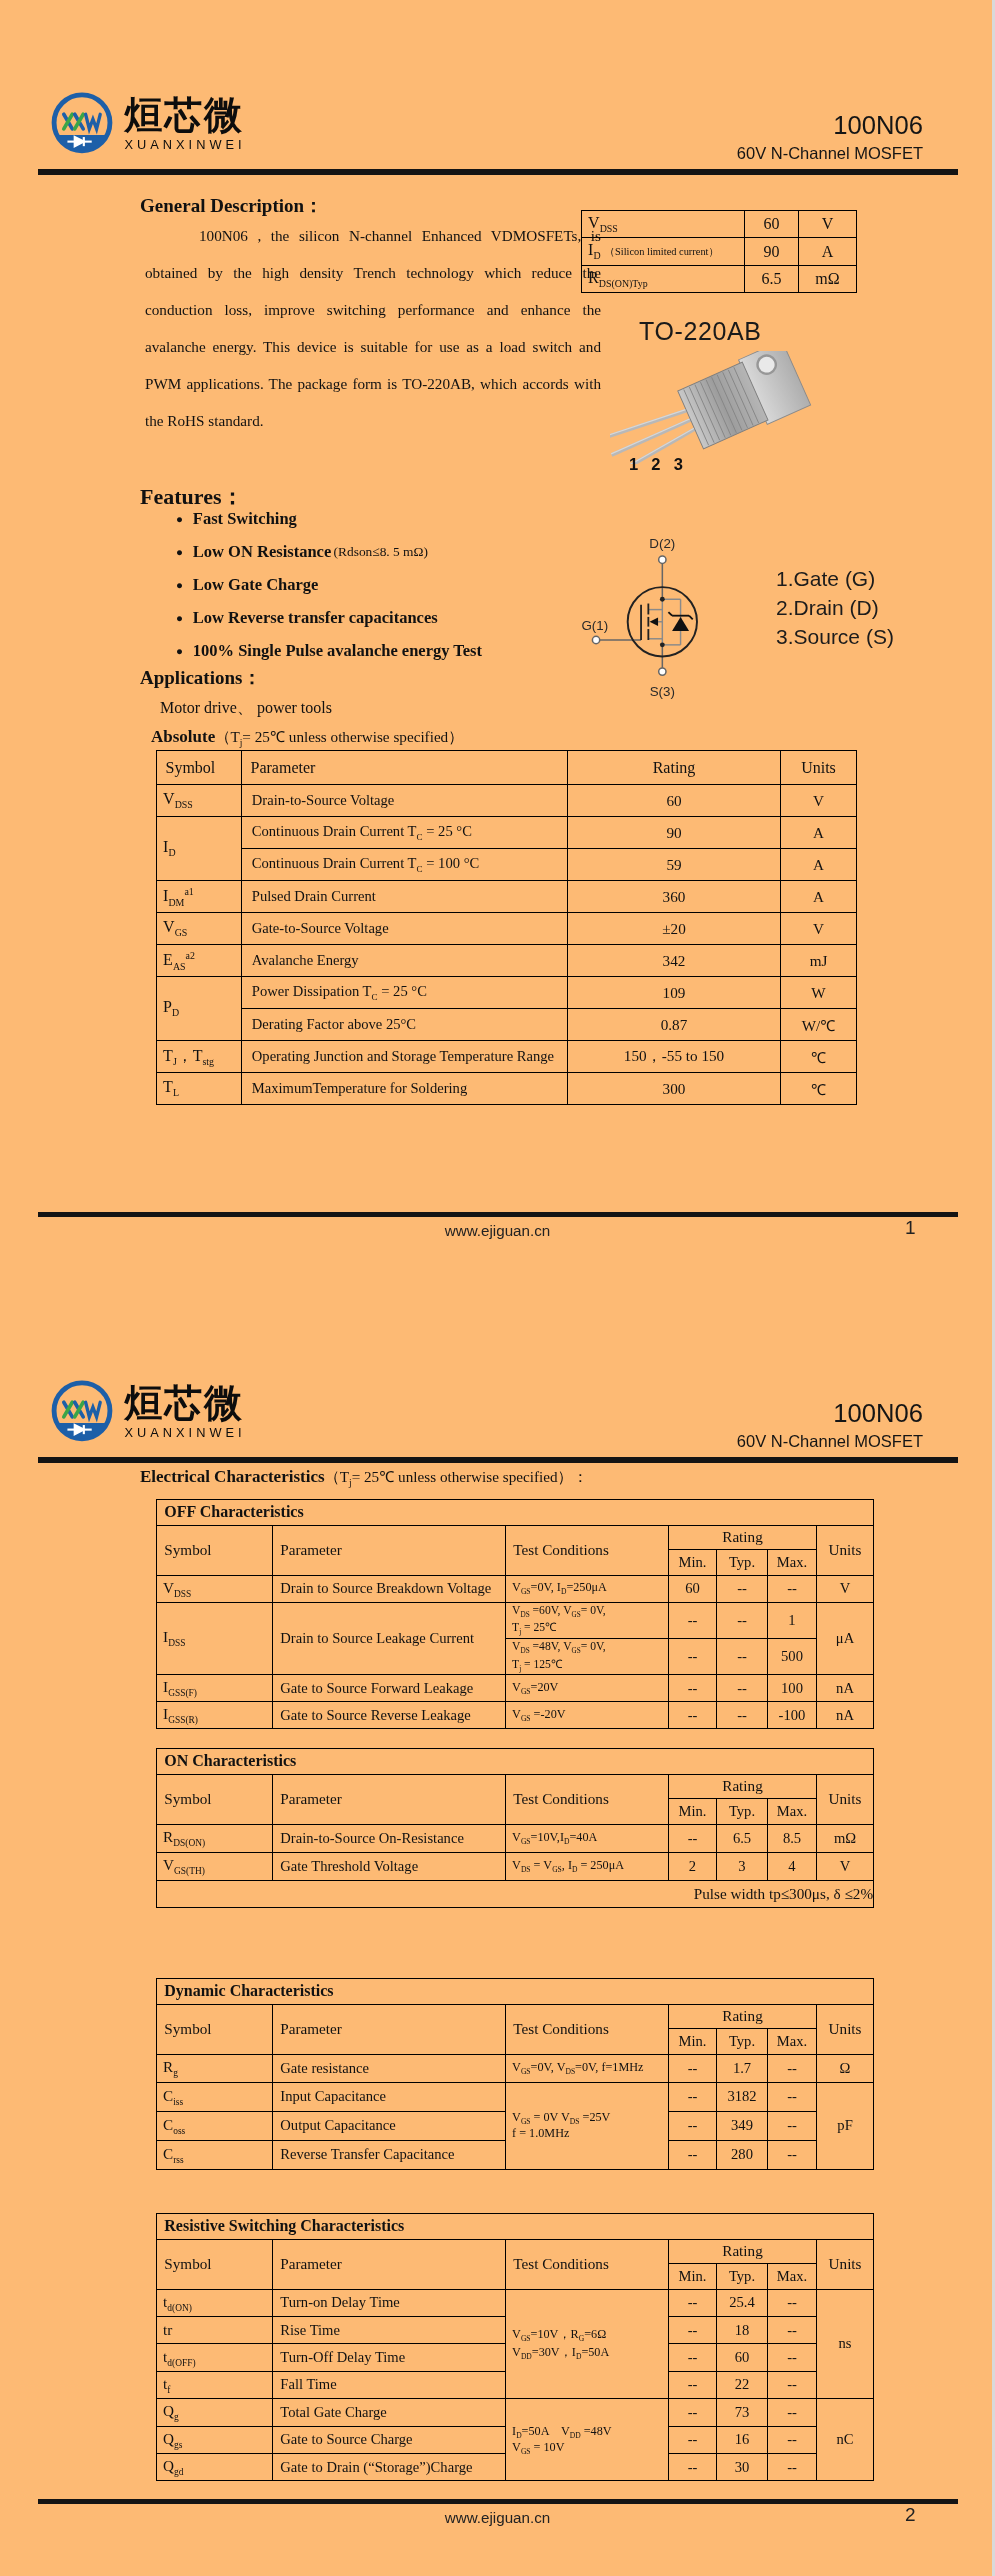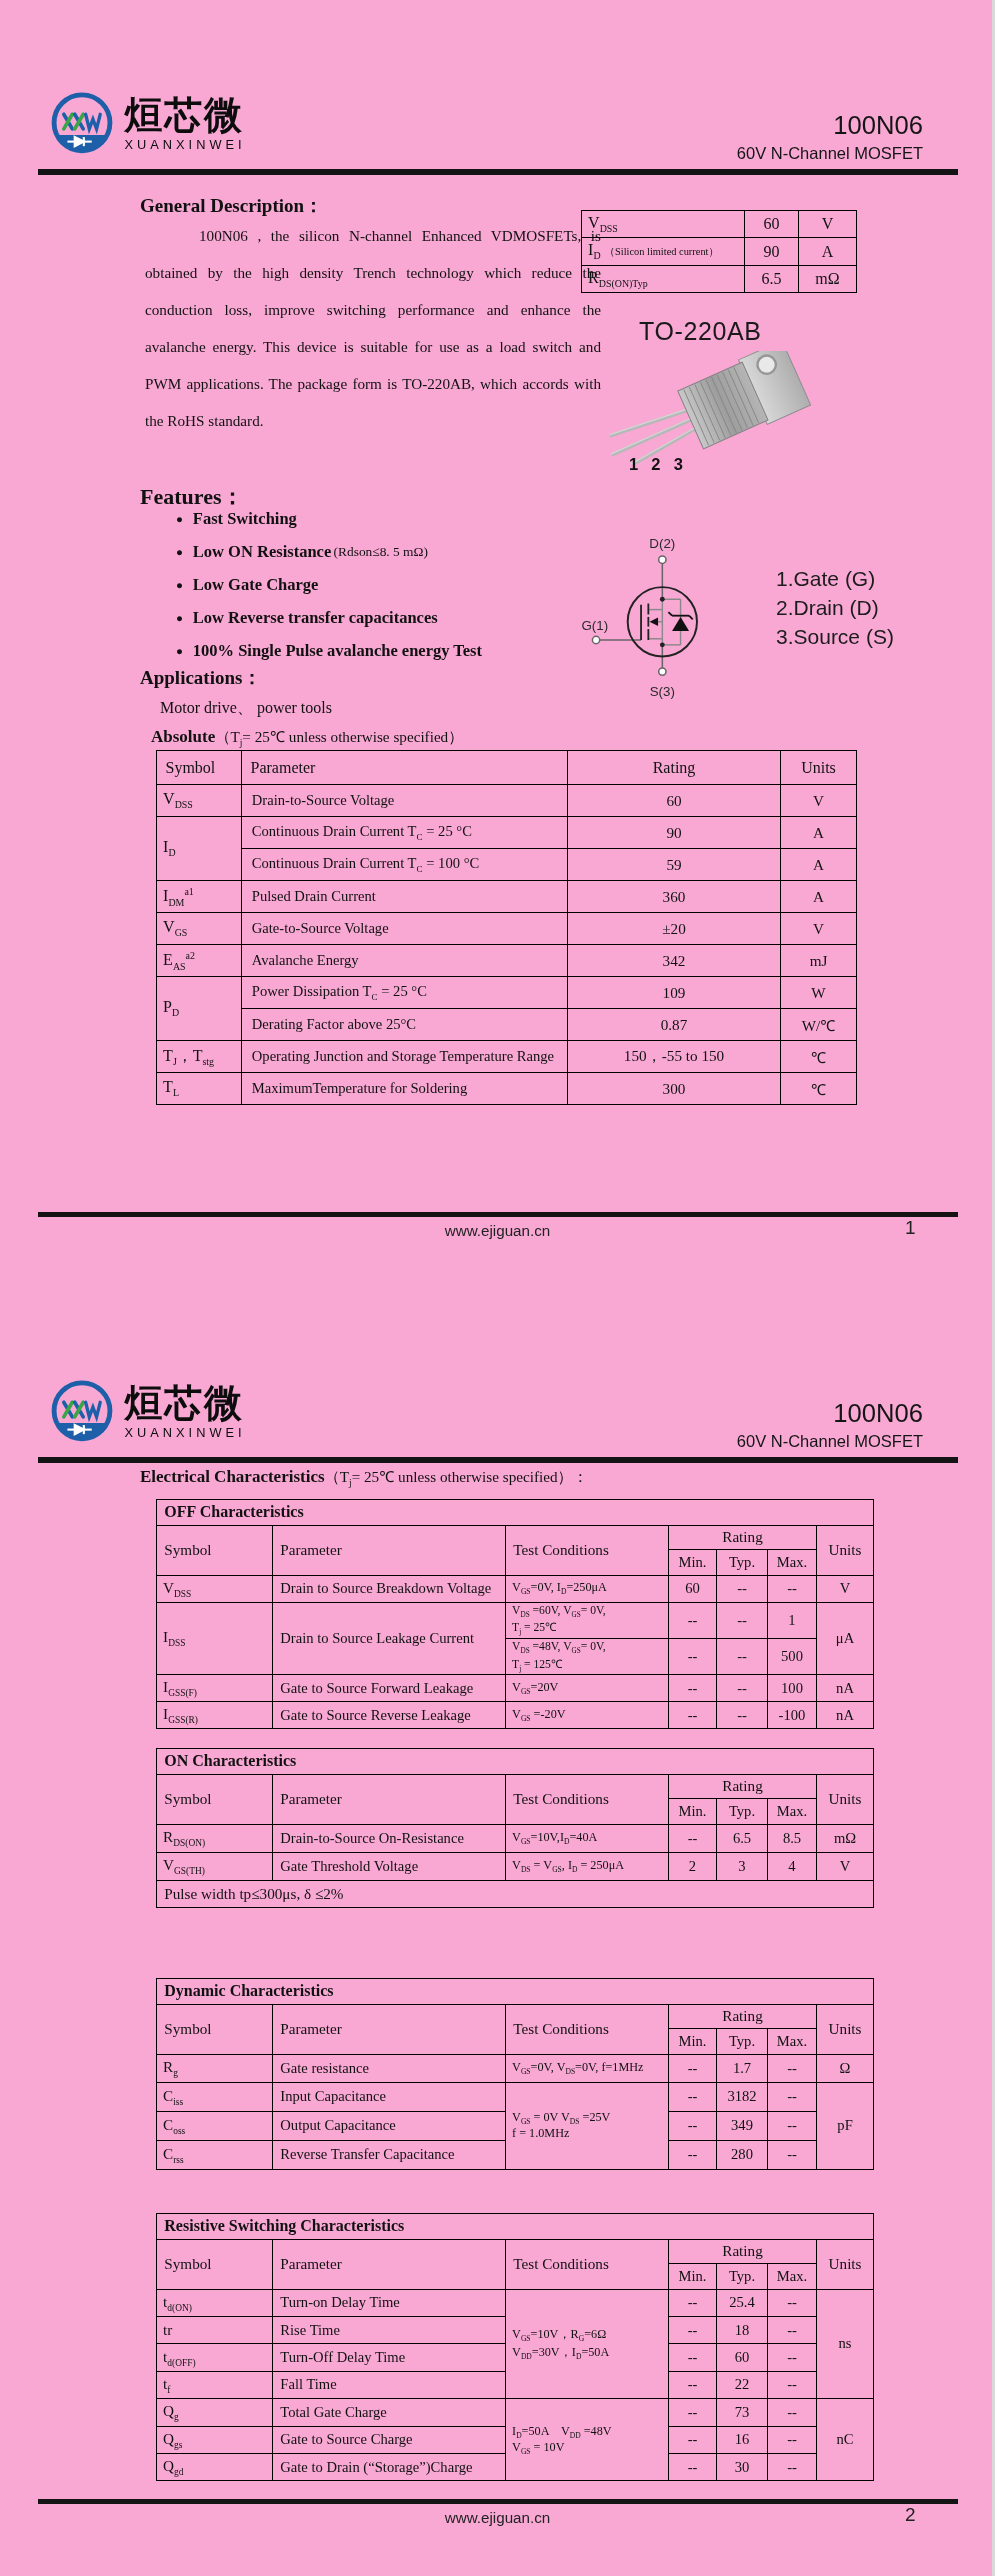--- a/index.html
+++ b/index.html
@@ -1,17 +1,17 @@
 <!DOCTYPE html>
 <html style="font-size:9.8px"><head>
 <meta charset="utf-8">
 <style>
   * { margin:0; padding:0; box-sizing:border-box; }
   body { background:#fff; font-family:"Liberation Serif", serif; color:#111; }
-  #doc { position:relative; width:995px; height:2576px; background:#f9a8d4; overflow:hidden; }
+  #doc { position:relative; width:995px; height:2576px; background:#fdba74; overflow:hidden; }
   .edge-strip { position:absolute; right:0; top:0; width:3px; height:100%; background:#d9d9d9; }
 
   .page { position:absolute; left:0; width:995px; height:1288px; }
   #page1 { top:0; } #page2 { top:1288px; }
 
   
   .logo { position:absolute; left:48px; top:90px; display:flex; align-items:center; }
   .logo svg { width:68px; height:68px; }
   .logo-text { margin-left:8.5px; }
   .logo-cn { font-family:"Liberation Sans",sans-serif; font-weight:900; font-size:38px; letter-spacing:1.8px; line-height:1.05; color:#0d0d0d; }
@@ -67,21 +67,21 @@
   .ctab tr.h2 th { height:25.6px; font-size:14.6px; }
   .ctab th.al { text-align:left; padding-left:7.3px; }
   .ctab td { text-align:center; font-size:14.6px; }
   .ctab td.sym { text-align:left; padding-left:6.1px; font-size:15.2px; }
   .ctab td.par { text-align:left; padding-left:7.3px; font-size:14.6px; }
   .ctab td.cnd { text-align:left; padding-left:6.1px; font-size:12.2px; }
   .ctab td.cnd.sm { font-size:11.6px; line-height:1.3; }
   .ctab tr.r44 td { height:27px; } .ctab tr.r46 td { height:28px; }
   .ctab tr.r48 td { height:29px; } .ctab tr.r52 td { height:32px; }
   .ctab tr.r45 td { height:27.4px; }
-  .ctab td.note { height:27px; text-align:left; padding-left:7.3px; font-size:15.2px;margin-top:40px; }
+  .ctab td.note { height:27px; text-align:right; padding-left:7.3px; font-size:15.2px;margin-top:40px; }
 
   
   .feat-title { position:absolute; left:140px; top:482px; font-size:22px; font-weight:bold; }
   .feat-list { position:absolute; left:176px; top:509px; }
   .feat-item { height:33px; font-size:16.5px; font-weight:bold; display:flex; align-items:flex-start; }
   .bullet { font-size:11.6px; margin-right:9.8px; margin-top:3.7px; }
   .feat-detail { font-size:13.4px; font-weight:normal; margin-left:2.4px; margin-top:1.8px; }
   .app-title { position:absolute; left:140px; top:665px; font-size:19px; font-weight:bold; }
   .app-body { position:absolute; left:160px; top:698px; font-size:16px; }
 </style>

